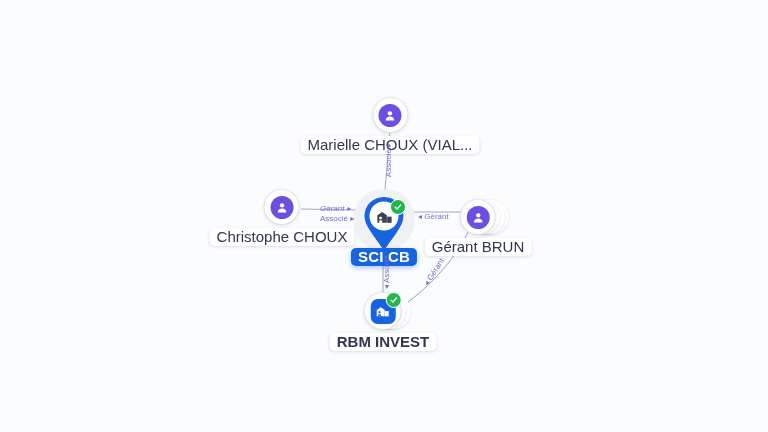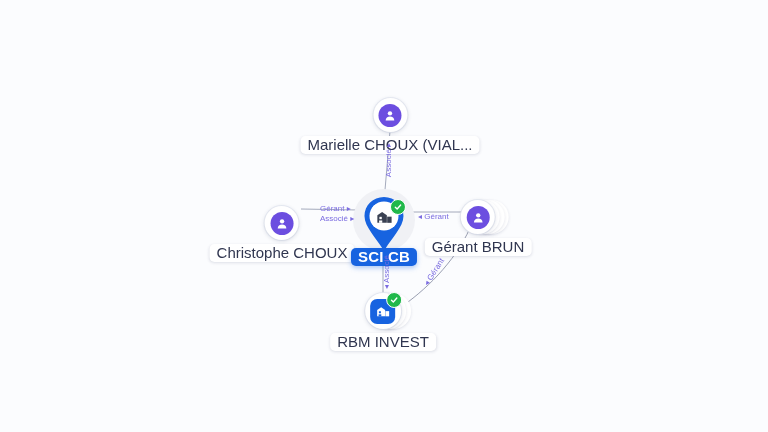--- a/index.html
+++ b/index.html
@@ -202,21 +202,21 @@
 
     <line x1="383" y1="305" x2="383" y2="248" stroke="#9aa0b4" stroke-width="0.9"></line>
 
     <path d="M470,228 C455,262 424,292 398,309" fill="none" stroke="#8e94a8" stroke-width="0.9"></path>
   </svg>
 
   <div class="edge-label" style="left:388px; top:160px; transform:translate(-50%,-50%) rotate(-90deg);">
     <span>Associé</span> <span class="arrow-g">▸</span>
   </div>
 
-  <div class="edge-label" style="left:320px; top:204px;">
+  <div class="edge-label" style="left:320px; top:204px;font-style:italic;">
     <span>Gérant</span> <span class="arrow-g">▸</span>
   </div>
 
   <div class="edge-label" style="left:320px; top:214px;text-align:right;">
     <span>Associé</span> <span class="arrow-g">▸</span>
   </div>
 
   <div class="edge-label" style="left:418px; top:212px;">
     <span class="arrow-g">◂</span> <span>Gérant</span>
   </div>
@@ -234,21 +234,21 @@
       <div class="avatar-dot">
         <svg width="13" height="13" viewBox="0 0 24 24" fill="#ffffff">
           <circle cx="12" cy="8" r="4"></circle>
           <path d="M4 21c0-4.4 3.6-7 8-7s8 2.6 8 7z"></path>
         </svg>
       </div>
     </div>
     <div class="node-label">Marielle CHOUX (VIAL...</div>
   </div>
 
-  <div class="node" style="left:282px; top:234px;">
+  <div class="node" style="left:282px; top:218px;">
     <div class="person-circle">
       <div class="avatar-dot">
         <svg width="13" height="13" viewBox="0 0 24 24" fill="#ffffff">
           <circle cx="12" cy="8" r="4"></circle>
           <path d="M4 21c0-4.4 3.6-7 8-7s8 2.6 8 7z"></path>
         </svg>
       </div>
     </div>
     <div class="node-label">Christophe CHOUX</div>
   </div>
@@ -287,21 +287,21 @@
           <svg width="13" height="13" viewBox="0 0 24 24" fill="#ffffff">
             <circle cx="12" cy="8" r="4"></circle>
             <path d="M4 21c0-4.4 3.6-7 8-7s8 2.6 8 7z"></path>
           </svg>
         </div>
       </div>
     </div>
     <div class="node-label">Gérant BRUN</div>
   </div>
 
-  <div class="node" style="left:383px; top:322px;">
+  <div class="node" style="left:383px; top:322px;font-weight:bold;">
     <div class="stack-wrap">
       <div class="stack s1" style="width:36px;height:36px;"></div>
       <div class="stack s2" style="width:36px;height:36px;"></div>
       <div class="company-circle">
         <div class="company-badge-inner">
           <svg width="16" height="16" viewBox="0 0 24 24" fill="#ffffff">
             <path d="M3 20V10.5l6-4.2 6 4.2V20H3z"></path>
             <rect x="15.4" y="12.2" width="5.6" height="7.8"></rect>
             <rect x="5.6" y="12.4" width="3" height="3" fill="#1763e0"></rect>
             <rect x="5.2" y="17" width="4" height="3" fill="#1763e0"></rect>

